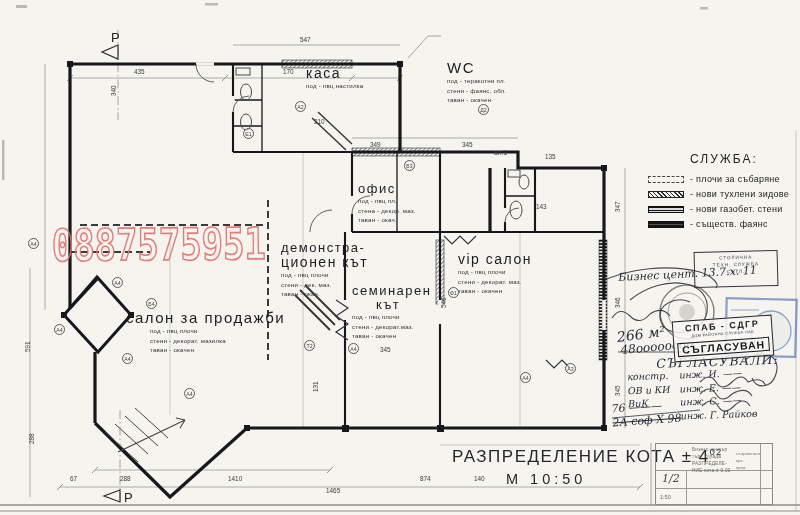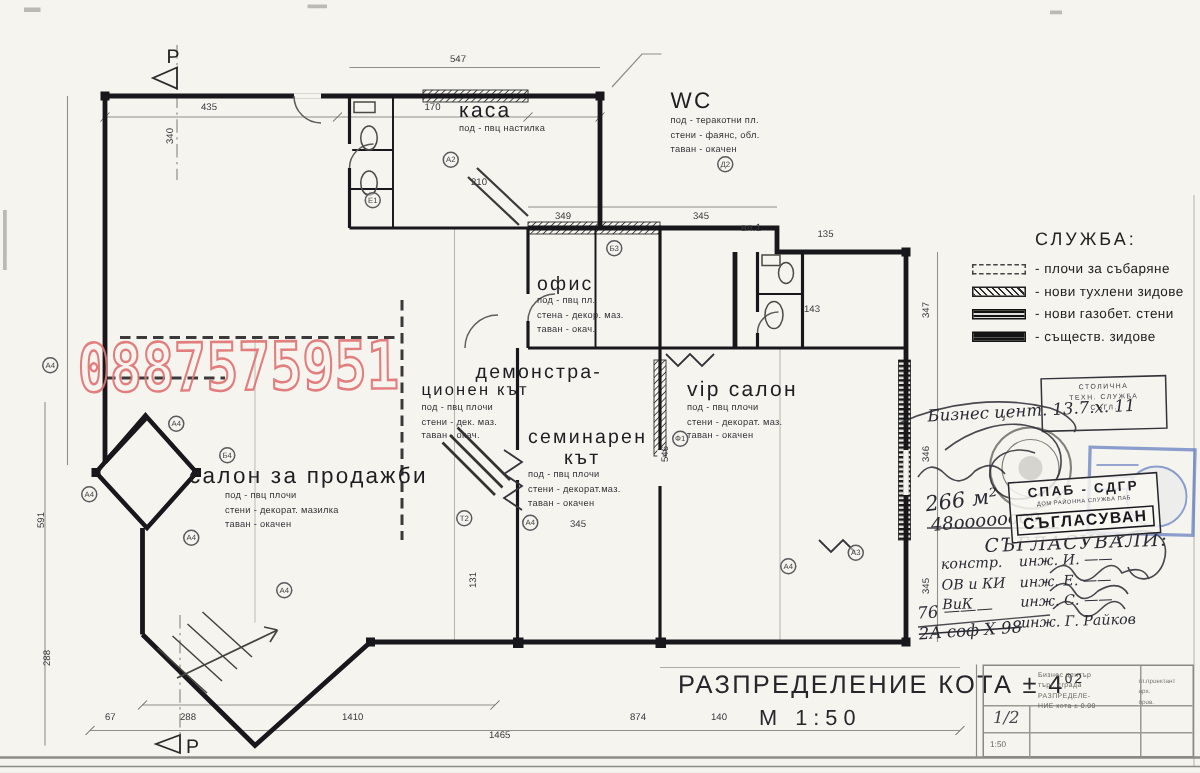--- a/index.html
+++ b/index.html
@@ -38,21 +38,21 @@
         transform:rotate(-4deg);z-index:5;text-align:center;padding:2px 2px 3px;box-sizing:border-box;}
   #spab-l1{font-size:9px;font-weight:bold;letter-spacing:1.5px;color:#1e1e24;}
   #spab-l2{font-size:3.8px;letter-spacing:.4px;color:#3c3c44;margin:1px 0;}
   #spab-l3{font-size:10.5px;font-weight:bold;letter-spacing:1px;color:#17171c;border:1.3px solid #17171c;
            display:inline-block;padding:0 3px;margin-top:1px;}
   
   #main-title{position:absolute;left:452px;top:447px;font-size:17px;letter-spacing:1.5px;color:#26262b;z-index:3;white-space:nowrap;}
   #main-title sup{font-size:9px;}
   #scale-title{position:absolute;left:506px;top:471px;font-size:14.5px;letter-spacing:4px;color:#26262b;z-index:3;}
   
-  #tblock{position:absolute;left:655px;top:443px;width:141px;height:62px;border:1px solid #8a8a86;z-index:3;
+  #tblock{position:absolute;left:655px;top:443px;width:118px;height:62px;border:1px solid #8a8a86;z-index:3;
           box-sizing:border-box;}
   #tb-lines{position:absolute;left:36px;top:3px;width:70px;}
   #tb-lines div{font-size:4.6px;color:#66665f;line-height:1.5;letter-spacing:.3px;}
   #tb-right{position:absolute;right:2px;top:6px;width:34px;}
   #tb-right div{font-size:4.2px;color:#77776f;line-height:1.7;}
   #tb-sheet{position:absolute;left:6px;top:28px;font-size:11px;font-family:"DejaVu Serif",serif;font-style:italic;color:#44444c;}
   #tb-scale{position:absolute;left:4px;top:50px;font-size:5.5px;color:#66665f;}
   .tb-div{position:absolute;background:#9a9a94;}
   
   #approvals{position:absolute;left:628px;top:369px;z-index:4;transform:rotate(-2deg);}
@@ -231,22 +231,22 @@
       </div>
       <div class="room" style="left: 358px; top: 155px; margin-top: 27px;">
         <span class="rtitle" style="font-size: 13px;">офис</span>
         <div>
           <span class="nline">под - пвц пл.</span>
           <span class="nline">стена - декор. маз.</span>
           <span class="nline">таван - окач.</span>
         </div>
       </div>
       <div class="room" style="left: 281px; top: 241px;">
-        <span class="rtitle" style="font-size: 13px; margin-left: 36px;">демонстра-</span>
-        <span class="rtitle" style="font-size: 11px;">ционен кът</span>
+        <span class="rtitle" style="font-size: 13px;">демонстра-</span>
+        <span class="rtitle" style="font-size: 14px;">ционен кът</span>
         <div>
           <span class="nline">под - пвц плочи</span>
           <span class="nline">стени - дек. маз.</span>
           <span class="nline">таван - окач.</span>
         </div>
       </div>
       <div class="room" style="left: 352px; top: 241px; margin-top: 43px;">
         <span class="rtitle" style="font-size: 13px;">семинарен</span>
         <span class="rtitle" style="font-size: 13px; padding-left: 24px;">кът</span>
         <div>
@@ -325,21 +325,21 @@
         <div class="leg-row">
           <span class="sw p-brick"></span>
           <span class="leg-label">- нови тухлени зидове</span>
         </div>
         <div class="leg-row">
           <span class="sw p-stripes"></span>
           <span class="leg-label">- нови газобет. стени</span>
         </div>
         <div class="leg-row">
           <span class="sw p-solid"></span>
-          <span class="leg-label">- съществ. зидове</span>
+          <span class="leg-label">- съществ. фаянс</span>
         </div>
       </div>
   </div>
 
   <div id="stamp1">
     <div id="stamp1-lines">
         <span class="tl">СТОЛИЧНА</span>
         <span class="tl">ТЕХН. СЛУЖБА</span>
         <span class="tl">СЪГЛ.</span>
       </div>
@@ -375,21 +375,21 @@
       </div>
     </div>
   <div id="footer-notes">
       <div>76 ———</div>
       <div class="strike">2А соф Х 98</div>
     </div>
 
   <div id="main-title">
     <span>РАЗПРЕДЕЛЕНИЕ  КОТА ± 4</span><sup>02</sup>
   </div>
-  <div id="scale-title">М  1:50</div>
+  <div id="scale-title">М  10:50</div>
 
   <div id="tblock">
     <div class="tb-div" style="left:0;top:26px;width:100%;height:1px;"></div>
     <div class="tb-div" style="left:0;top:44px;width:100%;height:1px;"></div>
     <div class="tb-div" style="left:104px;top:0;width:1px;height:100%;"></div>
     <div class="tb-div" style="left:30px;top:26px;width:1px;height:36px;"></div>
     <div id="tb-lines">
         <div>Бизнес център</div>
         <div>търг. сграда</div>
         <div>РАЗПРЕДЕЛЕ-</div>

